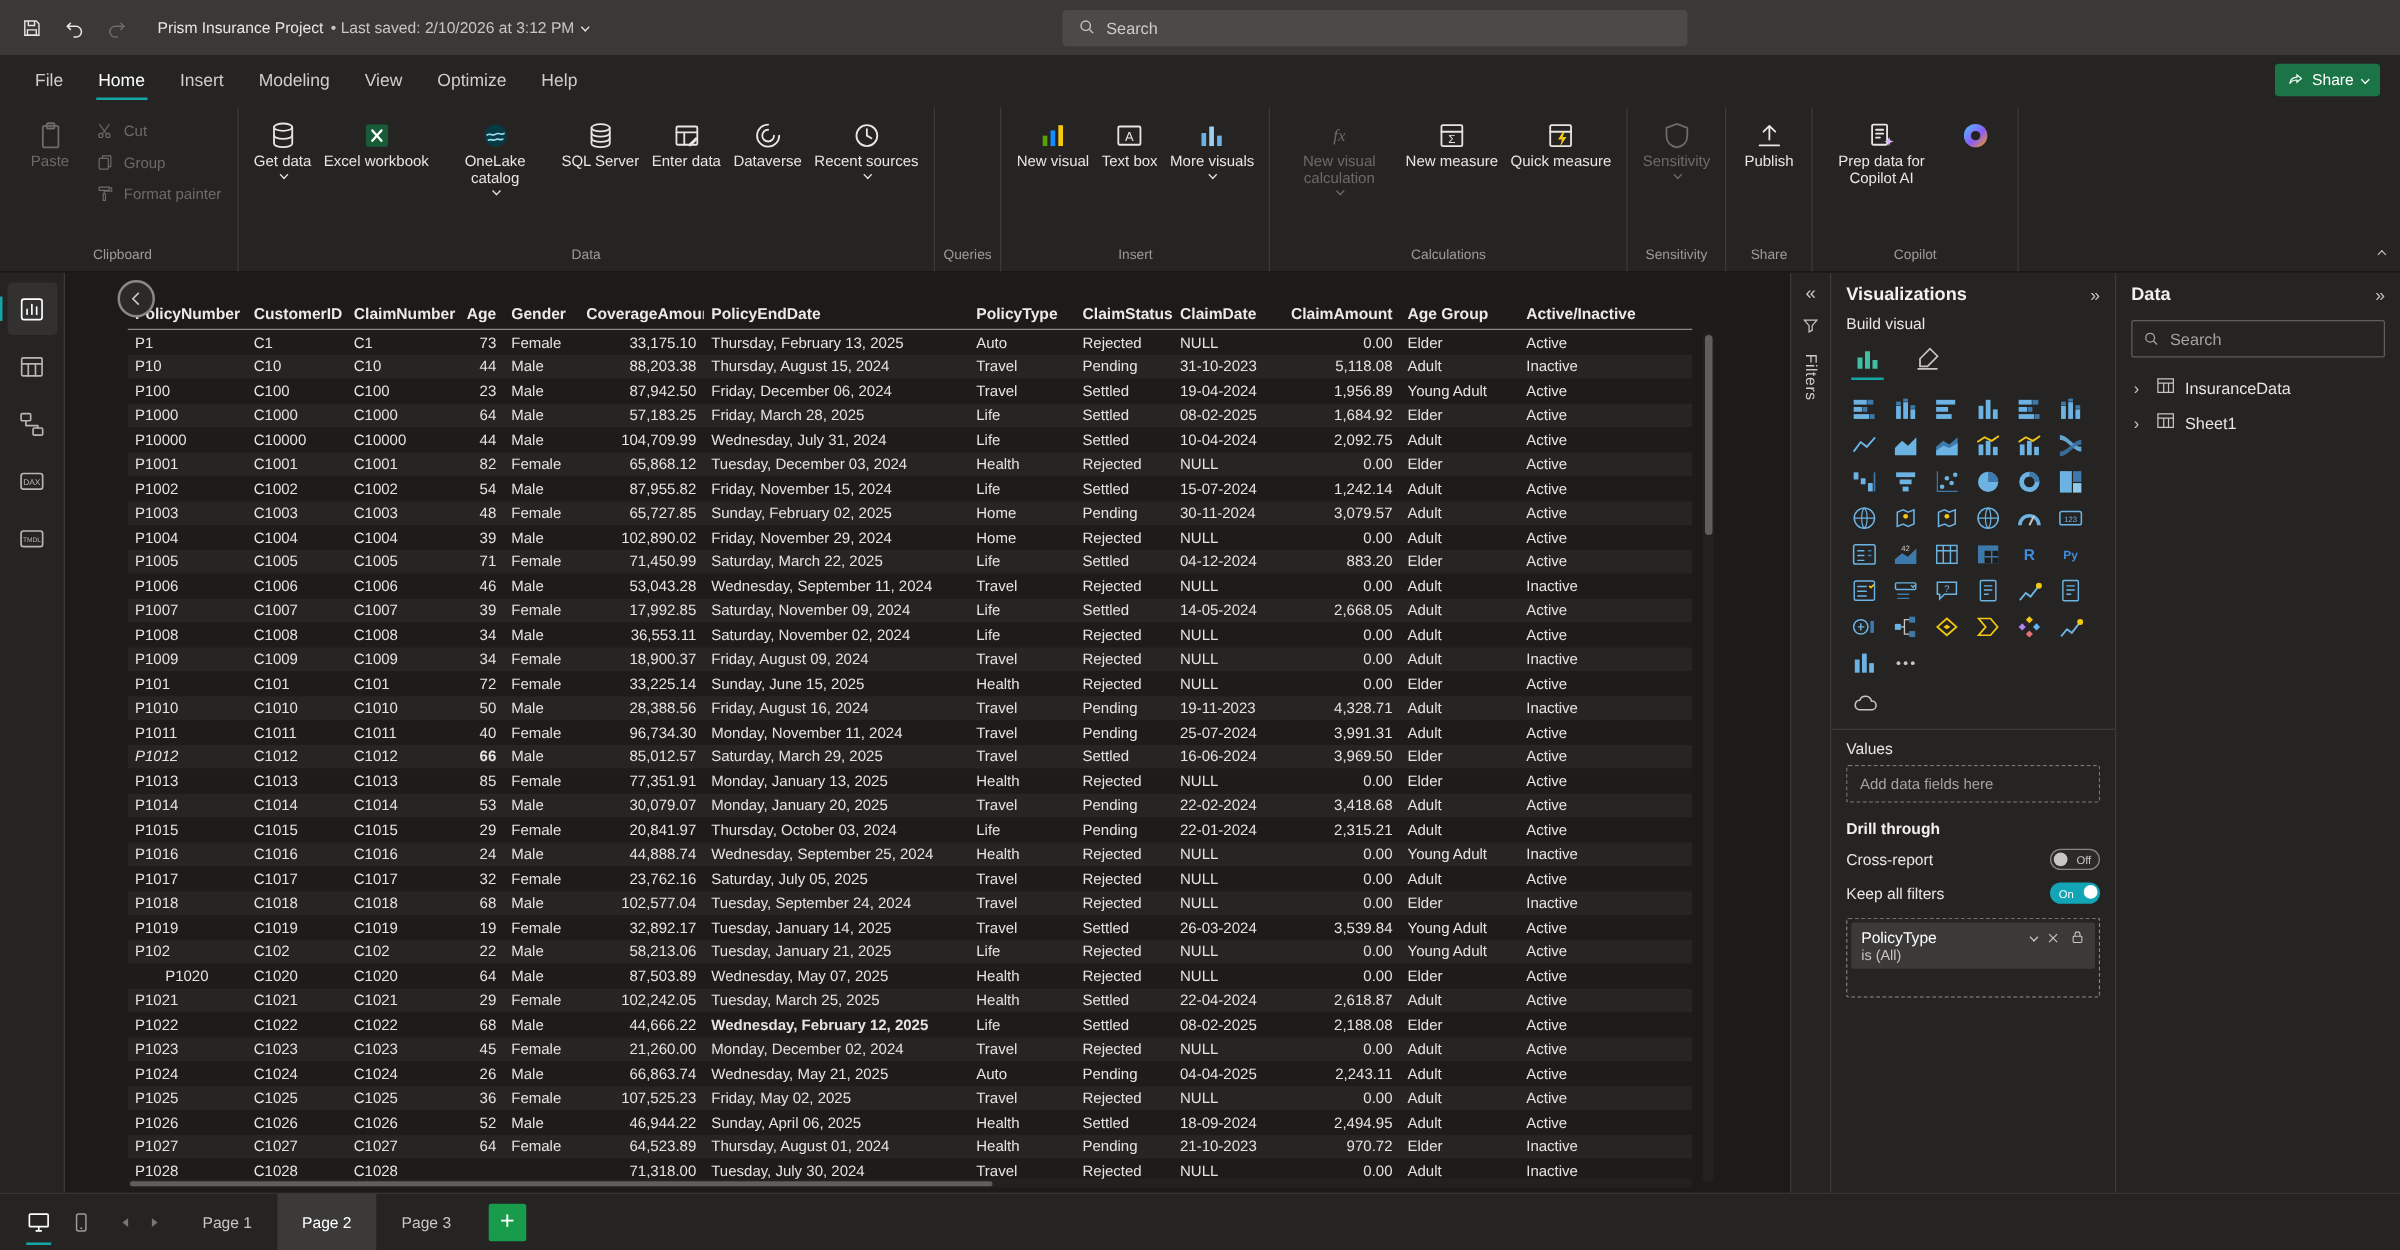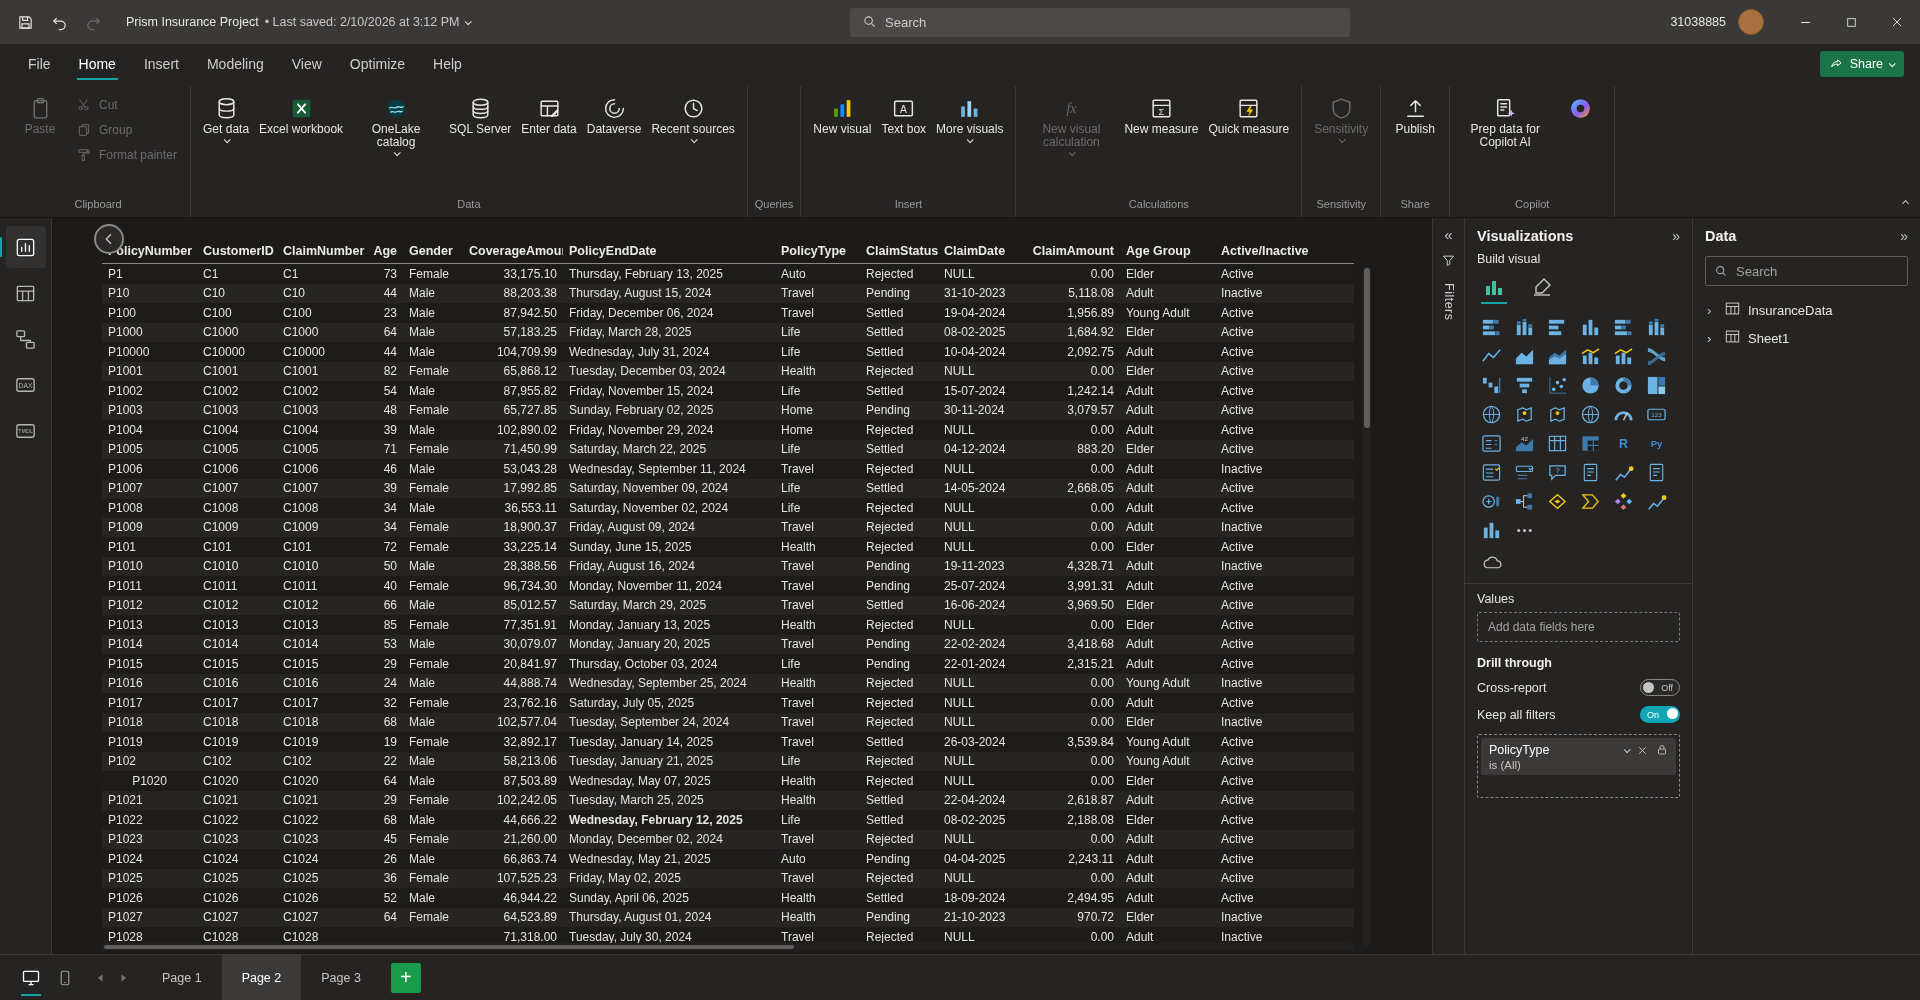--- a/index.html
+++ b/index.html
@@ -152,39 +152,20 @@
   </div>
   <div class="tb-search">
     <span>
       <svg viewBox="0 0 24 24" width="15" height="15" fill="none" stroke="#c8c6c4" stroke-width="1.8">
           <circle cx="10.5" cy="10.5" r="6"></circle>
           <path d="M15 15l5 5"></path>
         </svg>
     </span>
     <span>Search</span>
   </div>
-  <div class="tb-right">
-    <span class="tb-account">31038885</span>
-    <span class="avatar"></span>
-    <span class="winbtn">
-      <svg viewBox="0 0 24 24" width="15" height="15" stroke="currentColor" stroke-width="1.6">
-          <path d="M5 12h14"></path>
-        </svg>
-    </span>
-    <span class="winbtn">
-      <svg viewBox="0 0 24 24" width="13" height="13" fill="none" stroke="currentColor" stroke-width="1.6">
-          <rect x="5" y="5" width="14" height="14"></rect>
-        </svg>
-    </span>
-    <span class="winbtn">
-      <svg viewBox="0 0 24 24" width="14" height="14" stroke="currentColor" stroke-width="1.6">
-          <path d="M5 5l14 14M19 5L5 19"></path>
-        </svg>
-    </span>
-  </div>
 </div>
 
 <div class="menubar">
   <div style="display:flex;">
       <div class="menu-item">File</div>
       <div class="menu-item active">Home</div>
       <div class="menu-item">Insert</div>
       <div class="menu-item">Modeling</div>
       <div class="menu-item">View</div>
       <div class="menu-item">Optimize</div>
@@ -762,24 +743,24 @@
             <div class="cell num" style="width: 100px;">96,734.30</div>
             <div class="cell" style="width: 212px;">Monday, November 11, 2024</div>
             <div class="cell" style="width: 85px;">Travel</div>
             <div class="cell" style="width: 78px;">Pending</div>
             <div class="cell" style="width: 84px;">25-07-2024</div>
             <div class="cell num" style="width: 98px;">3,991.31</div>
             <div class="cell" style="width: 95px;">Adult</div>
             <div class="cell" style="width: 104px;">Active</div>
           </div>
           <div class="t-row">
-            <div class="cell" style="width: 95px;">P1012</div>
+            <div class="cell" style="width: 95px; font-style: italic;">P1012</div>
             <div class="cell" style="width: 80px;">C1012</div>
             <div class="cell" style="width: 88px;">C1012</div>
-            <div class="cell num" style="width: 38px;">66</div>
+            <div class="cell num" style="width: 38px; font-weight: bold;">66</div>
             <div class="cell" style="width: 60px;">Male</div>
             <div class="cell num" style="width: 100px;">85,012.57</div>
             <div class="cell" style="width: 212px;">Saturday, March 29, 2025</div>
             <div class="cell" style="width: 85px;">Travel</div>
             <div class="cell" style="width: 78px;">Settled</div>
             <div class="cell" style="width: 84px;">16-06-2024</div>
             <div class="cell num" style="width: 98px;">3,969.50</div>
             <div class="cell" style="width: 95px;">Elder</div>
             <div class="cell" style="width: 104px;">Active</div>
           </div>

